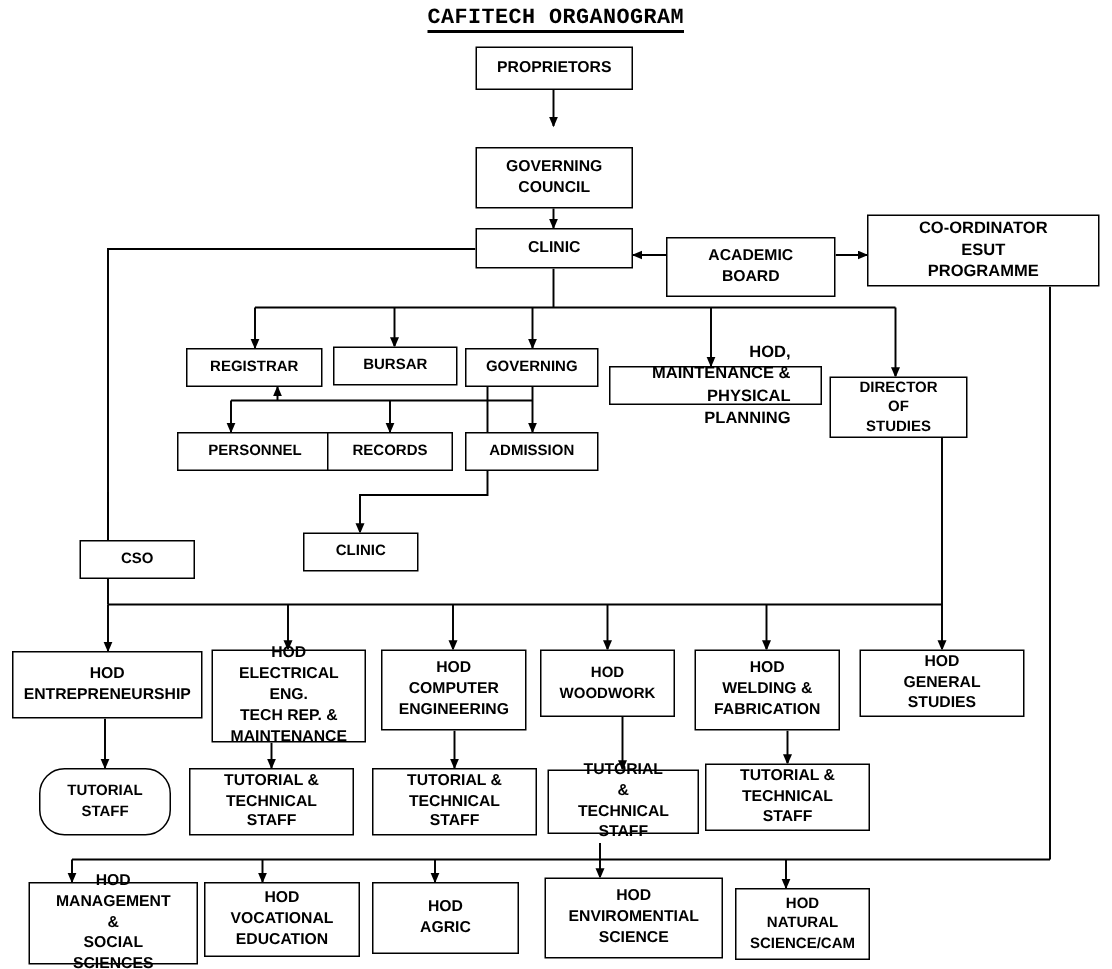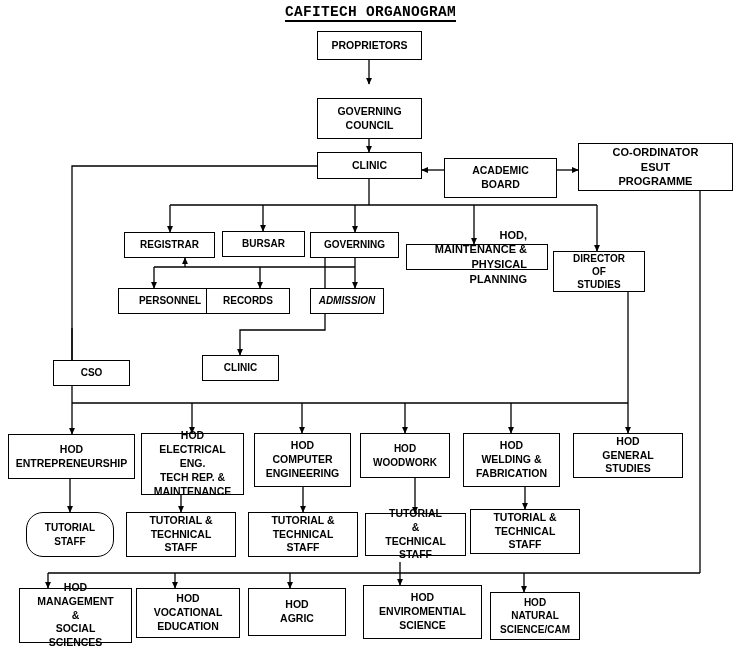--- a/index.html
+++ b/index.html
@@ -108,22 +108,22 @@
       <div class="node lg" style="left: 578px; top: 143px; width: 155px; height: 48px;">CO-ORDINATOR ESUT
 PROGRAMME</div>
       <div class="node sm" style="left: 124px; top: 232px; width: 91px; height: 26px;">REGISTRAR</div>
       <div class="node sm" style="left: 222px; top: 231px; width: 83px; height: 26px;">BURSAR</div>
       <div class="node sm" style="left: 310px; top: 232px; width: 89px; height: 26px;">GOVERNING</div>
       <div class="node lg" style="left: 406px; top: 244px; width: 142px; height: 26px; text-align: right;">HOD, MAINTENANCE &amp;
 PHYSICAL PLANNING</div>
       <div class="node sm" style="left: 553px; top: 251px; width: 92px; height: 41px;">DIRECTOR OF
 STUDIES</div>
       <div class="node sm" style="left: 118px; top: 288px; width: 104px; height: 26px;">PERSONNEL</div>
-      <div class="node sm" style="left: 206px; top: 288px; width: 84px; height: 26px;">RECORDS</div>
-      <div class="node sm" style="left: 310px; top: 288px; width: 74px; height: 26px; font-style: italic;">ADMISSION</div>
+      <div class="node sm" style="left: 218px; top: 288px; width: 84px; height: 26px;">RECORDS</div>
+      <div class="node sm" style="left: 310px; top: 288px; width: 89px; height: 26px;">ADMISSION</div>
       <div class="node sm" style="left: 53px; top: 360px; width: 77px; height: 26px;">CSO</div>
       <div class="node sm" style="left: 202px; top: 355px; width: 77px; height: 26px;">CLINIC</div>
       <div class="node" style="left: 8px; top: 434px; width: 127px; height: 45px;">HOD
 ENTREPRENEURSHIP</div>
       <div class="node" style="left: 141px; top: 433px; width: 103px; height: 62px;">HOD
 ELECTRICAL ENG.
 TECH REP. &amp;
 MAINTENANCE</div>
       <div class="node" style="left: 254px; top: 433px; width: 97px; height: 54px;">HOD
 COMPUTER

